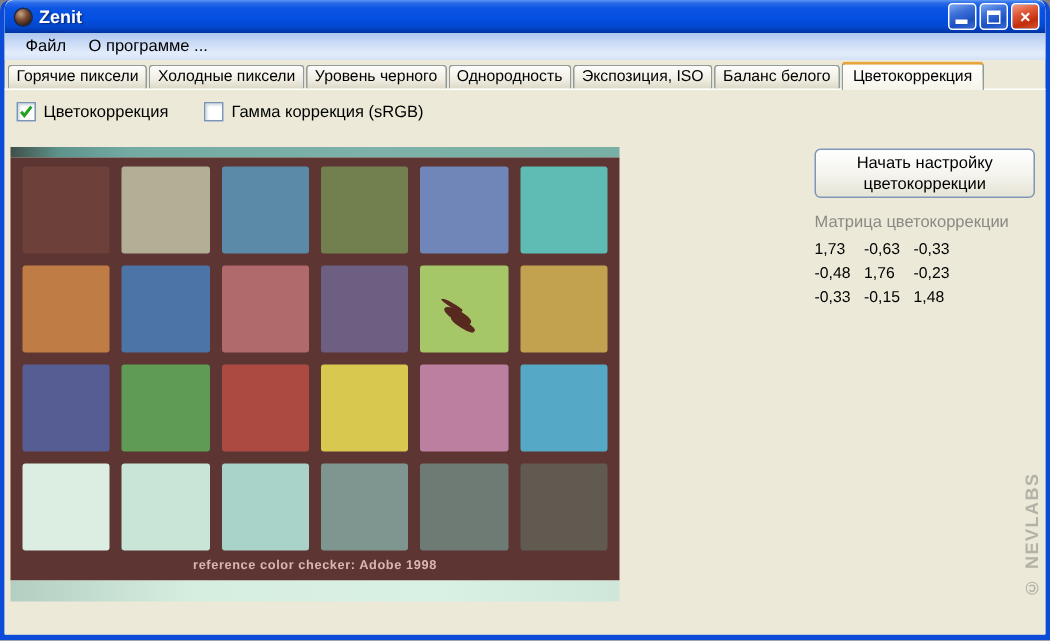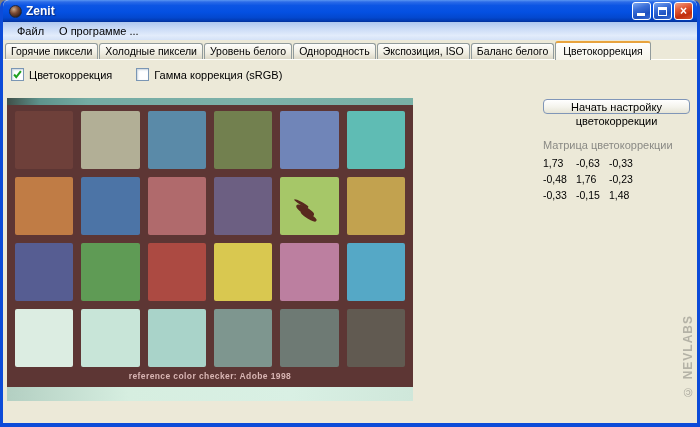--- a/index.html
+++ b/index.html
@@ -82,21 +82,21 @@
     position:absolute; left:26%; top:52%; width:20px; height:7px;
     background:#58291e; border-radius:60% 40% 50% 50%; transform:rotate(32deg);
     box-shadow:-7px -4px 0 -2px #58291e, 6px 3px 0 -1px #58291e;
   }
   .caption { flex:0 0 18px; text-align:center; font-size:8.5px; font-weight:bold; color:#d9b6b4; letter-spacing:0.4px; line-height:14px; }
   .strip-bottom { flex:0 0 14px; background:linear-gradient(90deg,#b3cfc2 0%,#d6eee0 30%,#d9f0e4 70%,#cfe7da 100%); }
 
   
   .rightpanel { position:absolute; left:540px; top:39px; width:152px; }
   .xpbtn {
-    width:147px; height:15px; font-family:"Liberation Sans", sans-serif; font-size:11px; color:#000;
+    width:147px; height:33px; font-family:"Liberation Sans", sans-serif; font-size:11px; color:#000;
     background:linear-gradient(180deg,#ffffff 0%,#f4f3ec 55%,#e6e4d5 100%);
     border:1px solid #8096b8; border-radius:4px; line-height:14px; text-align:center; cursor:default;
   }
   .mtitle { margin-top:10px; font-size:11px; color:#8a8a85; }
   .matrix { margin-top:6px; display:grid; grid-template-columns:33px 33px 33px; row-gap:4px; font-size:10.5px; color:#000; }
 
   
   .statusbar {
     flex:0 0 18px; position:relative; display:flex; align-items:center; font-size:11px; color:#000;
     background:#ece9d8; border-top:1px solid #d8d5c4; box-shadow:inset 0 1px 0 #ffffff;
@@ -137,21 +137,21 @@
   </div>
 
   <div class="menubar">
     <span class="menu-item">Файл</span>
     <span class="menu-item">О программе ...</span>
   </div>
 
   <div class="tabstrip" id="tabstrip">
       <div class="tab">Горячие пиксели</div>
       <div class="tab">Холодные пиксели</div>
-      <div class="tab">Уровень белого</div>
+      <div class="tab">Уровень черного</div>
       <div class="tab">Однородность</div>
       <div class="tab">Экспозиция, ISO</div>
       <div class="tab">Баланс белого</div>
       <div class="tab active">Цветокоррекция</div>
     </div>
 
   <div class="content">
 
     <div class="checkrow">
       <label class="cb">

